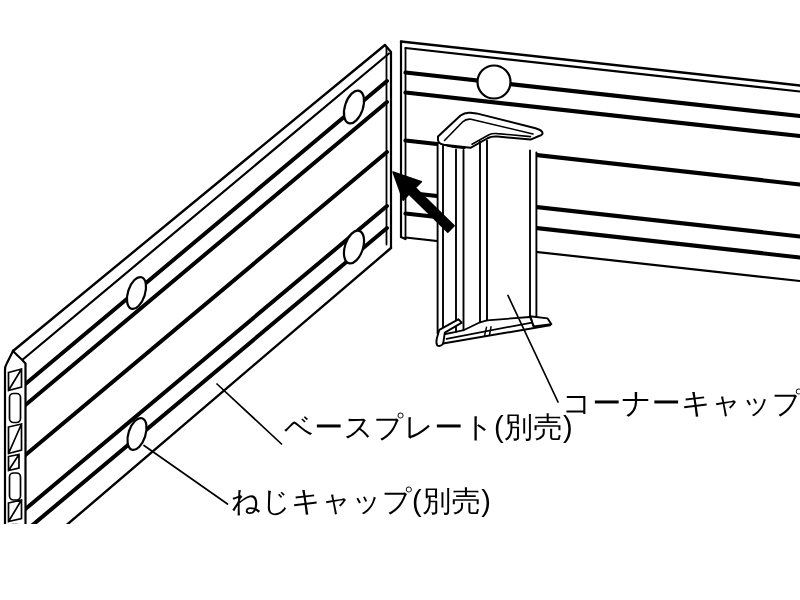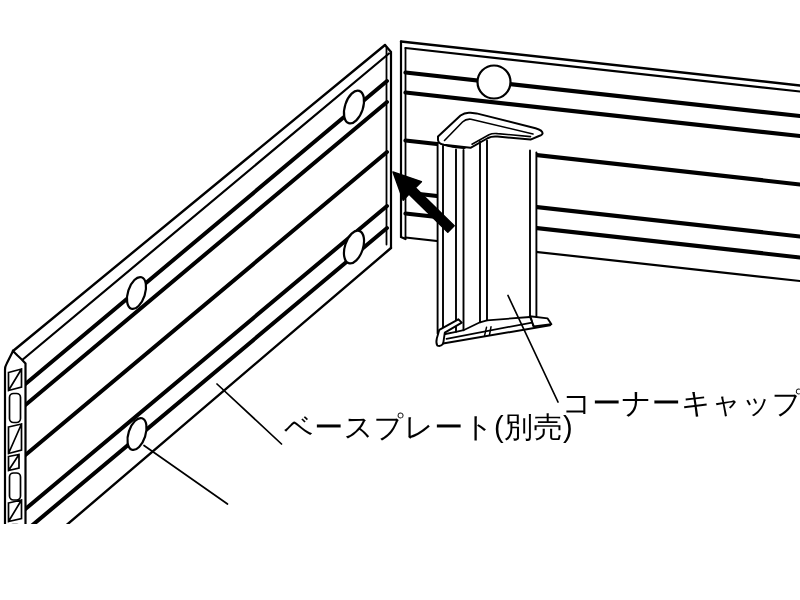--- a/index.html
+++ b/index.html
@@ -101,13 +101,14 @@
 
   <g stroke="#000" stroke-width="1.7" stroke-linecap="round">
     <path d="M508,295.5 L558,402"></path>
     <path d="M217,384 L281.5,444"></path>
     <path d="M144,445.5 L227.5,504"></path>
   </g>
 </svg>
 
 <div class="label" style="left:562px;top:388px">コーナーキャップ</div>
 <div class="label" style="left:284px;top:412px">ベースプレート(別売)</div>
+<div class="label" style="left:231px;top:486px">ねじキャップ(別売)</div>
 </div>
 
 </body></html>

